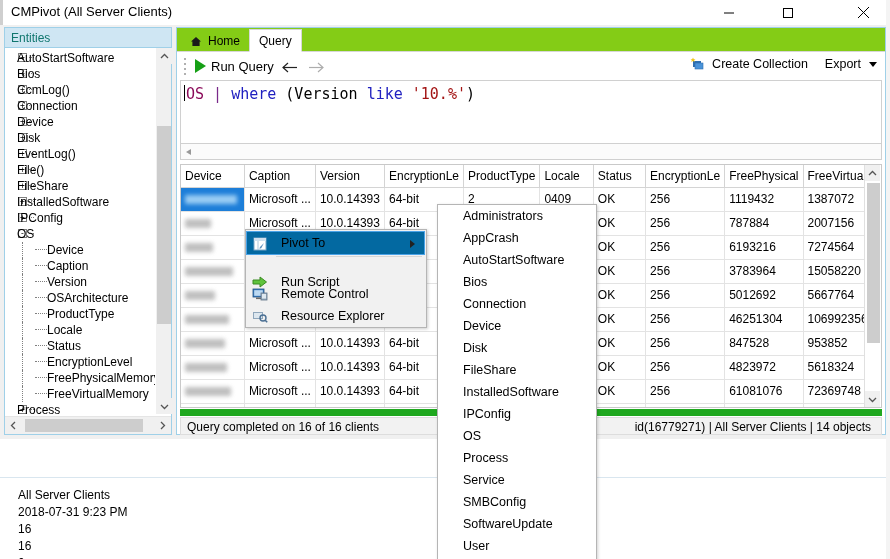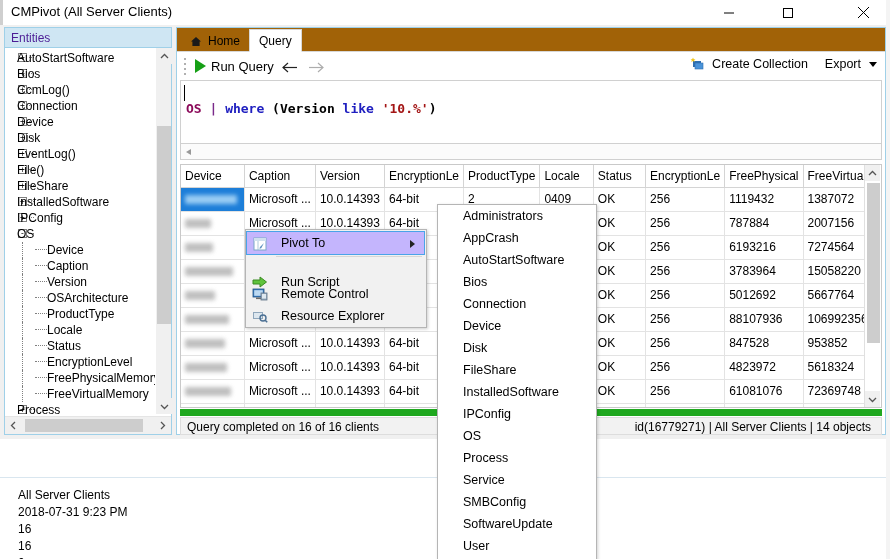--- a/index.html
+++ b/index.html
@@ -58,21 +58,21 @@
     border: 1px solid #9fd0e8;
   }
   .entities-header {
     position: absolute; left: 0; top: 0;
     width: 166px; height: 20px;
     background: #cfe6f3;
     border-bottom: 1px solid #9fd0e8;
   }
   .entities-header span {
     position: absolute; left: 6px; top: 3px;
-    font-size: 12px; color: #4c1d95;
+    font-size: 12px; color: #0f766e;
   }
   .tree-scroll {
     position: absolute; left: 0; top: 20px;
     width: 166px; height: 366px;
     overflow: hidden;
     background: #ffffff;
   }
   .tree {
     position: absolute; left: 0; top: 2px;
     width: 150px;
@@ -160,21 +160,21 @@
     left: 176px; top: 2px;
     width: 710px; height: 408px;
     background: #ffffff;
     border: 1px solid #9fd0e8;
   }
 
   
   .tabstrip {
     position: absolute; left: 0; top: 0;
     width: 708px; height: 24px;
-    background: #a16207;
+    background: #84cc16;
     border-bottom: 1px solid #d7d7d7;
   }
   .tab {
     position: absolute; top: 2px;
     height: 22px;
     display: flex; align-items: center;
     padding: 0 9px;
     font-size: 12px;
     white-space: nowrap;
   }
@@ -250,26 +250,25 @@
     width: 702px; height: 64px;
     background: #ffffff;
     border: 1px solid #d0d0d0;
     overflow: hidden;
   }
   .editor-caret {
     position: absolute; left: 3px; top: 4px;
     width: 1px; height: 16px; background: #000;
   }
   .code {
-    position: absolute; left: 5px; top: 20px;
+    position: absolute; left: 5px; top: 4px;
     font-family: "DejaVu Sans Mono", monospace;
-    font-size: 13px;
+    font-size: 15px;
     white-space: pre;
     letter-spacing: 0px;
-    font-weight: bold;
   }
   .c-ent  { color: #8b0a5a; }
   .c-pipe { color: #7a2a8a; }
   .c-kw   { color: #2020c0; }
   .c-plain{ color: #000000; }
   .c-str  { color: #a31515; }
 
   .editor-hsb {
     position: absolute; left: 3px; top: 116px;
     width: 702px; height: 16px;
@@ -391,21 +390,21 @@
     display: flex; align-items: center;
     font-size: 12.5px;
   }
   .ctx-item .ico {
     position: absolute; left: 4px; top: 3px;
     width: 18px; height: 18px;
     display: flex; align-items: center; justify-content: center;
   }
   .ctx-item .lbl { position: absolute; left: 34px; }
   .ctx-item.hi {
-    background: #c4b5fd;
+    background: #0369a1;
     border: 1px solid #4aa3e8;
     width: 179px; left: 0;
   }
   .ctx-arrow {
     position: absolute; right: 9px; top: 8px;
     width: 0; height: 0;
     border-top: 4px solid transparent;
     border-bottom: 4px solid transparent;
     border-left: 5px solid #222;
   }
@@ -710,21 +709,21 @@
             </tr>
             <tr>
               <td class="devcell"><span class="redact" style="width: 44px;"></span></td>
               <td>Microsoft ...</td>
               <td>10.0.14393</td>
               <td>64-bit</td>
               <td>2</td>
               <td>0409</td>
               <td>OK</td>
               <td>256</td>
-              <td>88107936</td>
+              <td>46251304</td>
               <td>106992356</td>
             </tr>
             <tr>
               <td class="devcell"><span class="redact" style="width: 40px;"></span></td>
               <td>Microsoft ...</td>
               <td>10.0.14393</td>
               <td>64-bit</td>
               <td>2</td>
               <td>0409</td>
               <td>OK</td>

